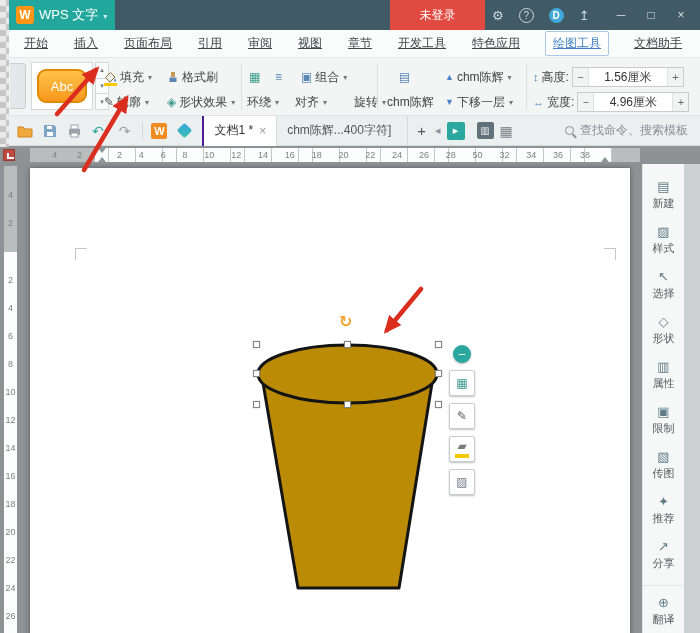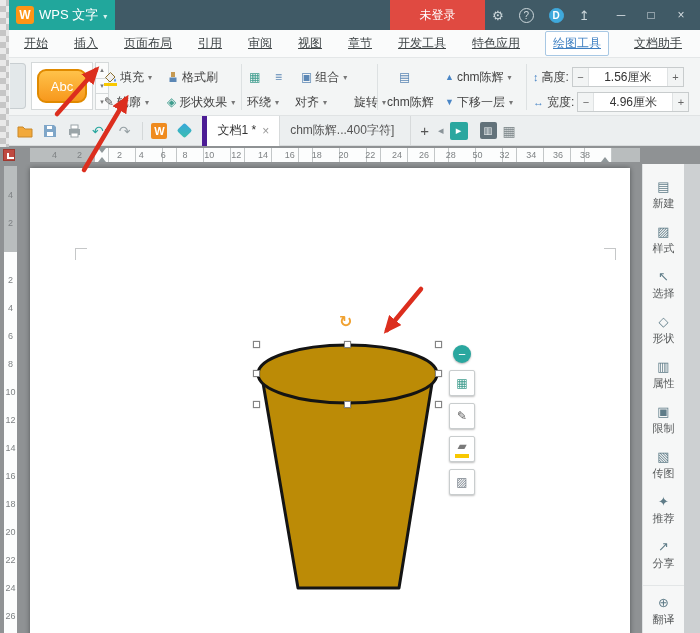--- a/index.html
+++ b/index.html
@@ -52,21 +52,21 @@
 
   
   .quickbar { position:absolute; left:9px; top:116px; right:0; height:30px; background:#eceff0; border-bottom:1px solid #d9dcdd; display:flex; align-items:center; padding-left:8px; z-index:3; }
   .qb-ic { display:flex; align-items:center; margin-right:10px; cursor:pointer; font-size:14px; }
   .undo i { color:#2aa79f; font-style:normal; } .redo { color:#97a1a5; }
   .qb-sep { width:1px; height:18px; background:#d4d8d9; margin:0 8px 0 2px; }
   .w-badge { width:16px; height:16px; background:#ef8b1f; border-radius:2px; color:#fff; font-size:11px; font-weight:bold; display:grid; place-items:center; margin-right:10px; }
   .diamond { width:11px; height:11px; background:linear-gradient(135deg,#37a6dd,#3bbfae); transform:rotate(45deg); border-radius:2px; margin:0 12px 0 2px; cursor:pointer; }
   .doc-tabs { display:flex; height:30px; }
   .doc-tab { display:flex; align-items:center; gap:6px; padding:0 10px; color:#555; cursor:pointer; border-right:1px solid #d7dadb; }
-  .doc-tab.is-active { background:#fff; color:#333; border-left:5px solid #4c1d95; }
+  .doc-tab.is-active { background:#fff; color:#333; border-left:2px solid #4c1d95; }
   .dt-close { color:#999; font-size:12px; }
   .qb-plus { font-size:15px; color:#555; margin:0 9px; cursor:pointer; }
   .qb-nav { font-size:11px; color:#8a9499; margin-right:6px; cursor:pointer; }
   .qb-nav.next { width:18px; height:18px; border-radius:2px; color:#fff; display:grid; place-items:center; }
   .qb-dark { width:17px; height:17px; background:#62727a; border-radius:2px; color:#eef2f3; font-size:10px; display:grid; place-items:center; margin:0 6px; cursor:pointer; }
   .qb-grid { font-size:14px; color:#7b8588; cursor:pointer; }
   .search { margin-left:auto; display:flex; align-items:center; gap:6px; padding-right:12px; cursor:text; }
   .mag { width:9px; height:9px; border:1.5px solid #8a9094; border-radius:50%; position:relative; display:inline-block; }
   .mag::after { content:''; position:absolute; width:5px; height:1.5px; background:#8a9094; transform:rotate(45deg); right:-4px; bottom:-2px; }
   .search-text { color:#8a9094; font-size:12px; white-space:nowrap; }
@@ -300,20 +300,24 @@
         <div class="doc-tab">
           <span class="dt-label">chm陈辉...400字符]</span>
           <span class="dt-close"></span>
         </div>
       </div>
     <span class="qb-plus">+</span>
     <span class="qb-nav">◂</span>
     <span class="qb-nav next" style="background: rgb(42, 167, 159);">▸</span>
     <span class="qb-dark">▥</span>
     <span class="qb-grid">▦</span>
+    <div class="search">
+      <span class="mag"></span>
+      <span class="search-text">查找命令、搜索模板</span>
+    </div>
   </section>
 
   <div class="tab-selector"></div>
   <div class="ruler-h">
     <div class="rh-bar">
       <div class="rh-margin-nums">
 
       <span class="rn">4</span>
           <span class="rn">2</span>
         </div>

